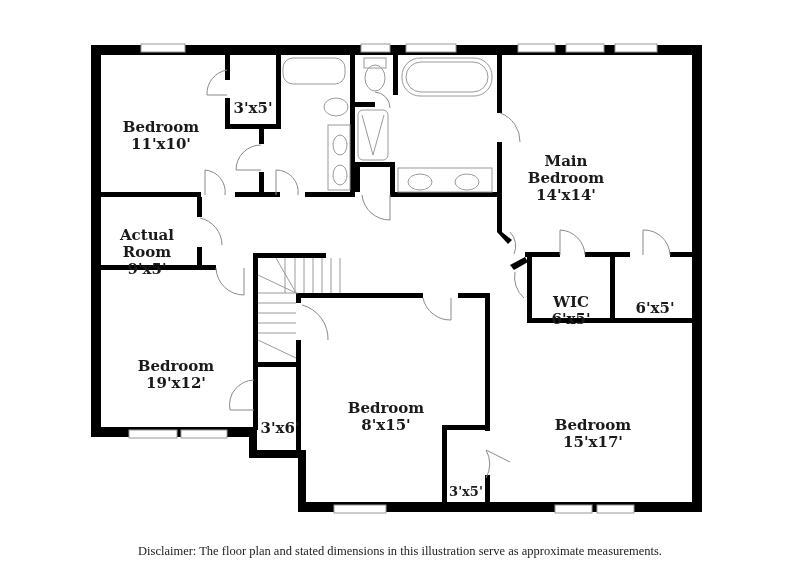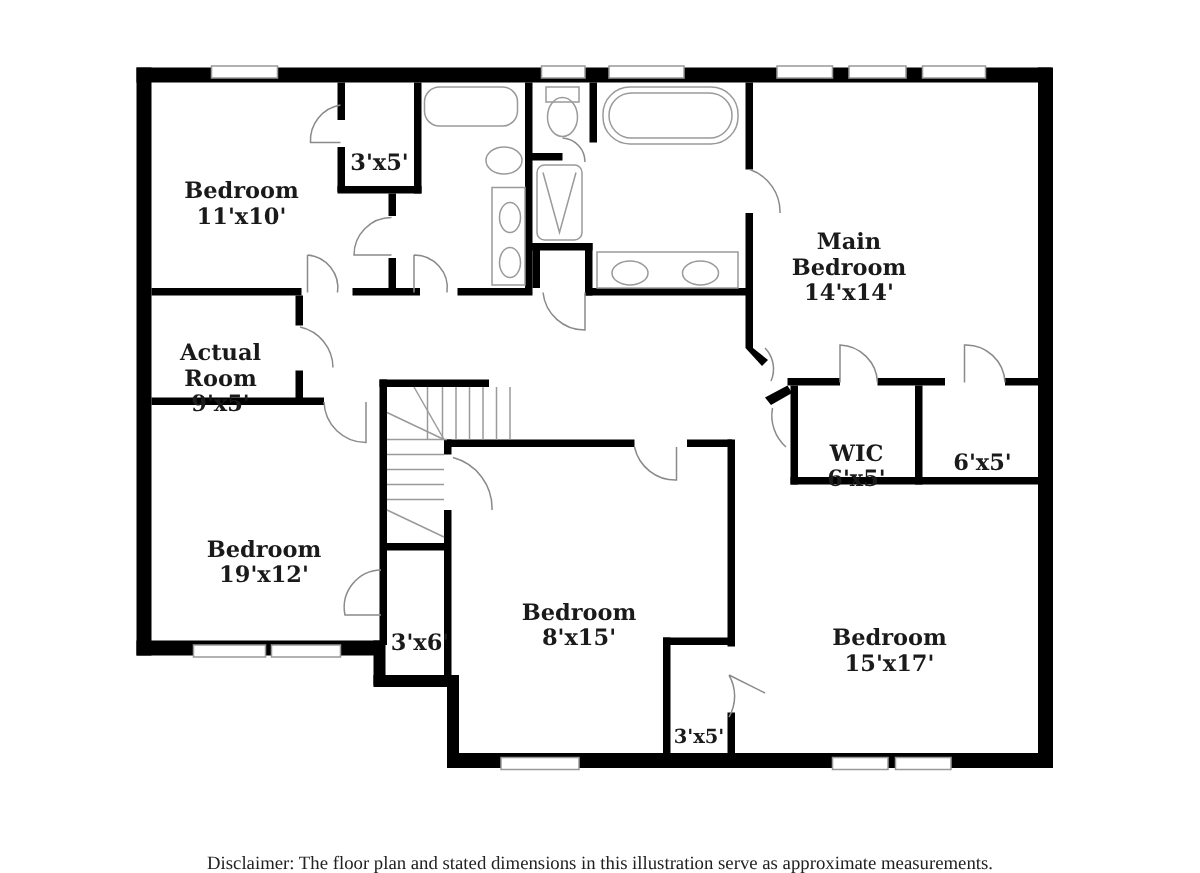--- a/index.html
+++ b/index.html
@@ -22,21 +22,21 @@
   .disclaimer {
     position: absolute;
     left: 0; width: 800px;
     top: 543px;
     font-family: "Liberation Serif", "DejaVu Serif", serif;
     font-size: 12.5px;
     color: #222;
     text-align: center;
     line-height: 16px;
   }
-  .disclaimer span { display: block; margin-top: 24px; }
+  .disclaimer span { display: block; }
 </style>
 </head>
 <body>
 
 <svg id="plan" viewBox="0 0 800 582" xmlns="http://www.w3.org/2000/svg">
   <g fill="#000">
 
     <rect x="91" y="45" width="610" height="10"></rect>
 
     <rect x="91" y="45" width="10" height="392"></rect>

